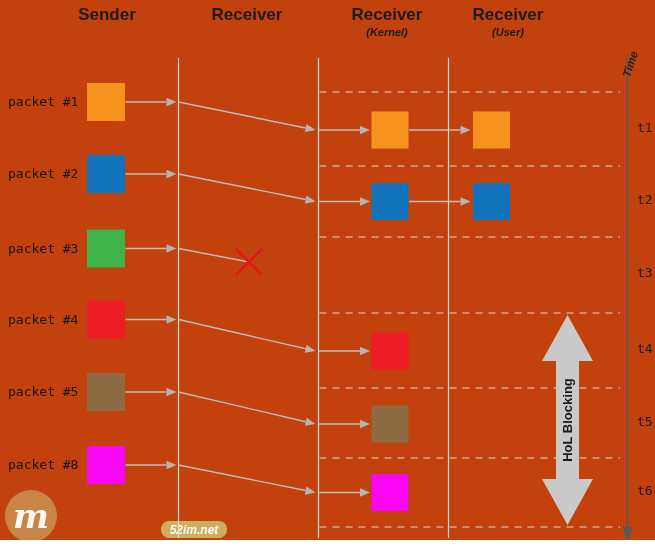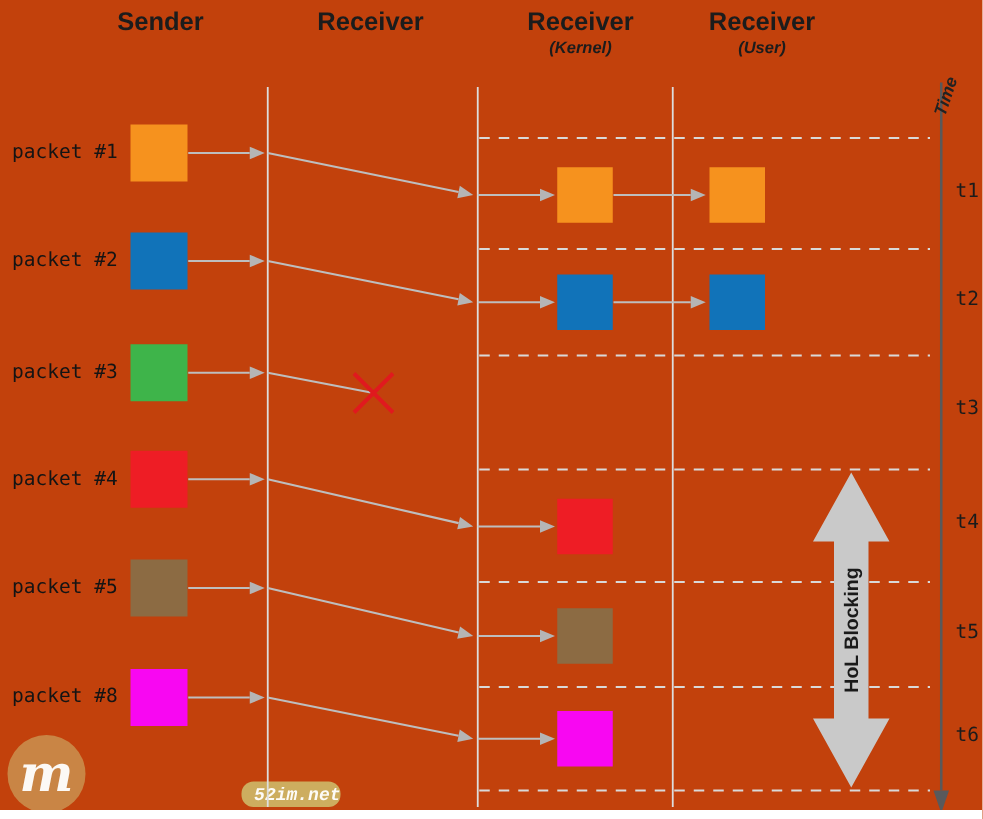--- a/index.html
+++ b/index.html
@@ -38,23 +38,23 @@
     color:rgba(240,222,230,0.35);
     -webkit-text-stroke:1.2px rgba(230,200,212,0.75);
     white-space:nowrap;
   }
   .wm-tag{
     left:64px;top:522px;font-size:13px;letter-spacing:3px;
     font-family:"DejaVu Sans",sans-serif;color:rgba(200,200,206,0.75);white-space:nowrap;
   }
   .wm-badge{
     left:161px;top:521px;width:66px;height:17px;border-radius:8px;
-    background:rgba(210,232,140,0.65);display:flex;align-items:center;justify-content:flex-end;
+    background:rgba(210,232,140,0.65);display:flex;align-items:center;justify-content:center;
     font-size:12px;font-weight:bold;font-style:italic;color:rgba(255,255,255,0.95);
-    font-family:Liberation Mono, monospace;
+    font-family:Liberation Sans, sans-serif;
   }
 </style>
 </head>
 <body>
 
 <div id="stage">
 
   <div class="hdr" style="left:107px">Sender</div>
   <div class="hdr" style="left:247px">Receiver</div>
   <div class="hdr" style="left:387px">Receiver</div>

